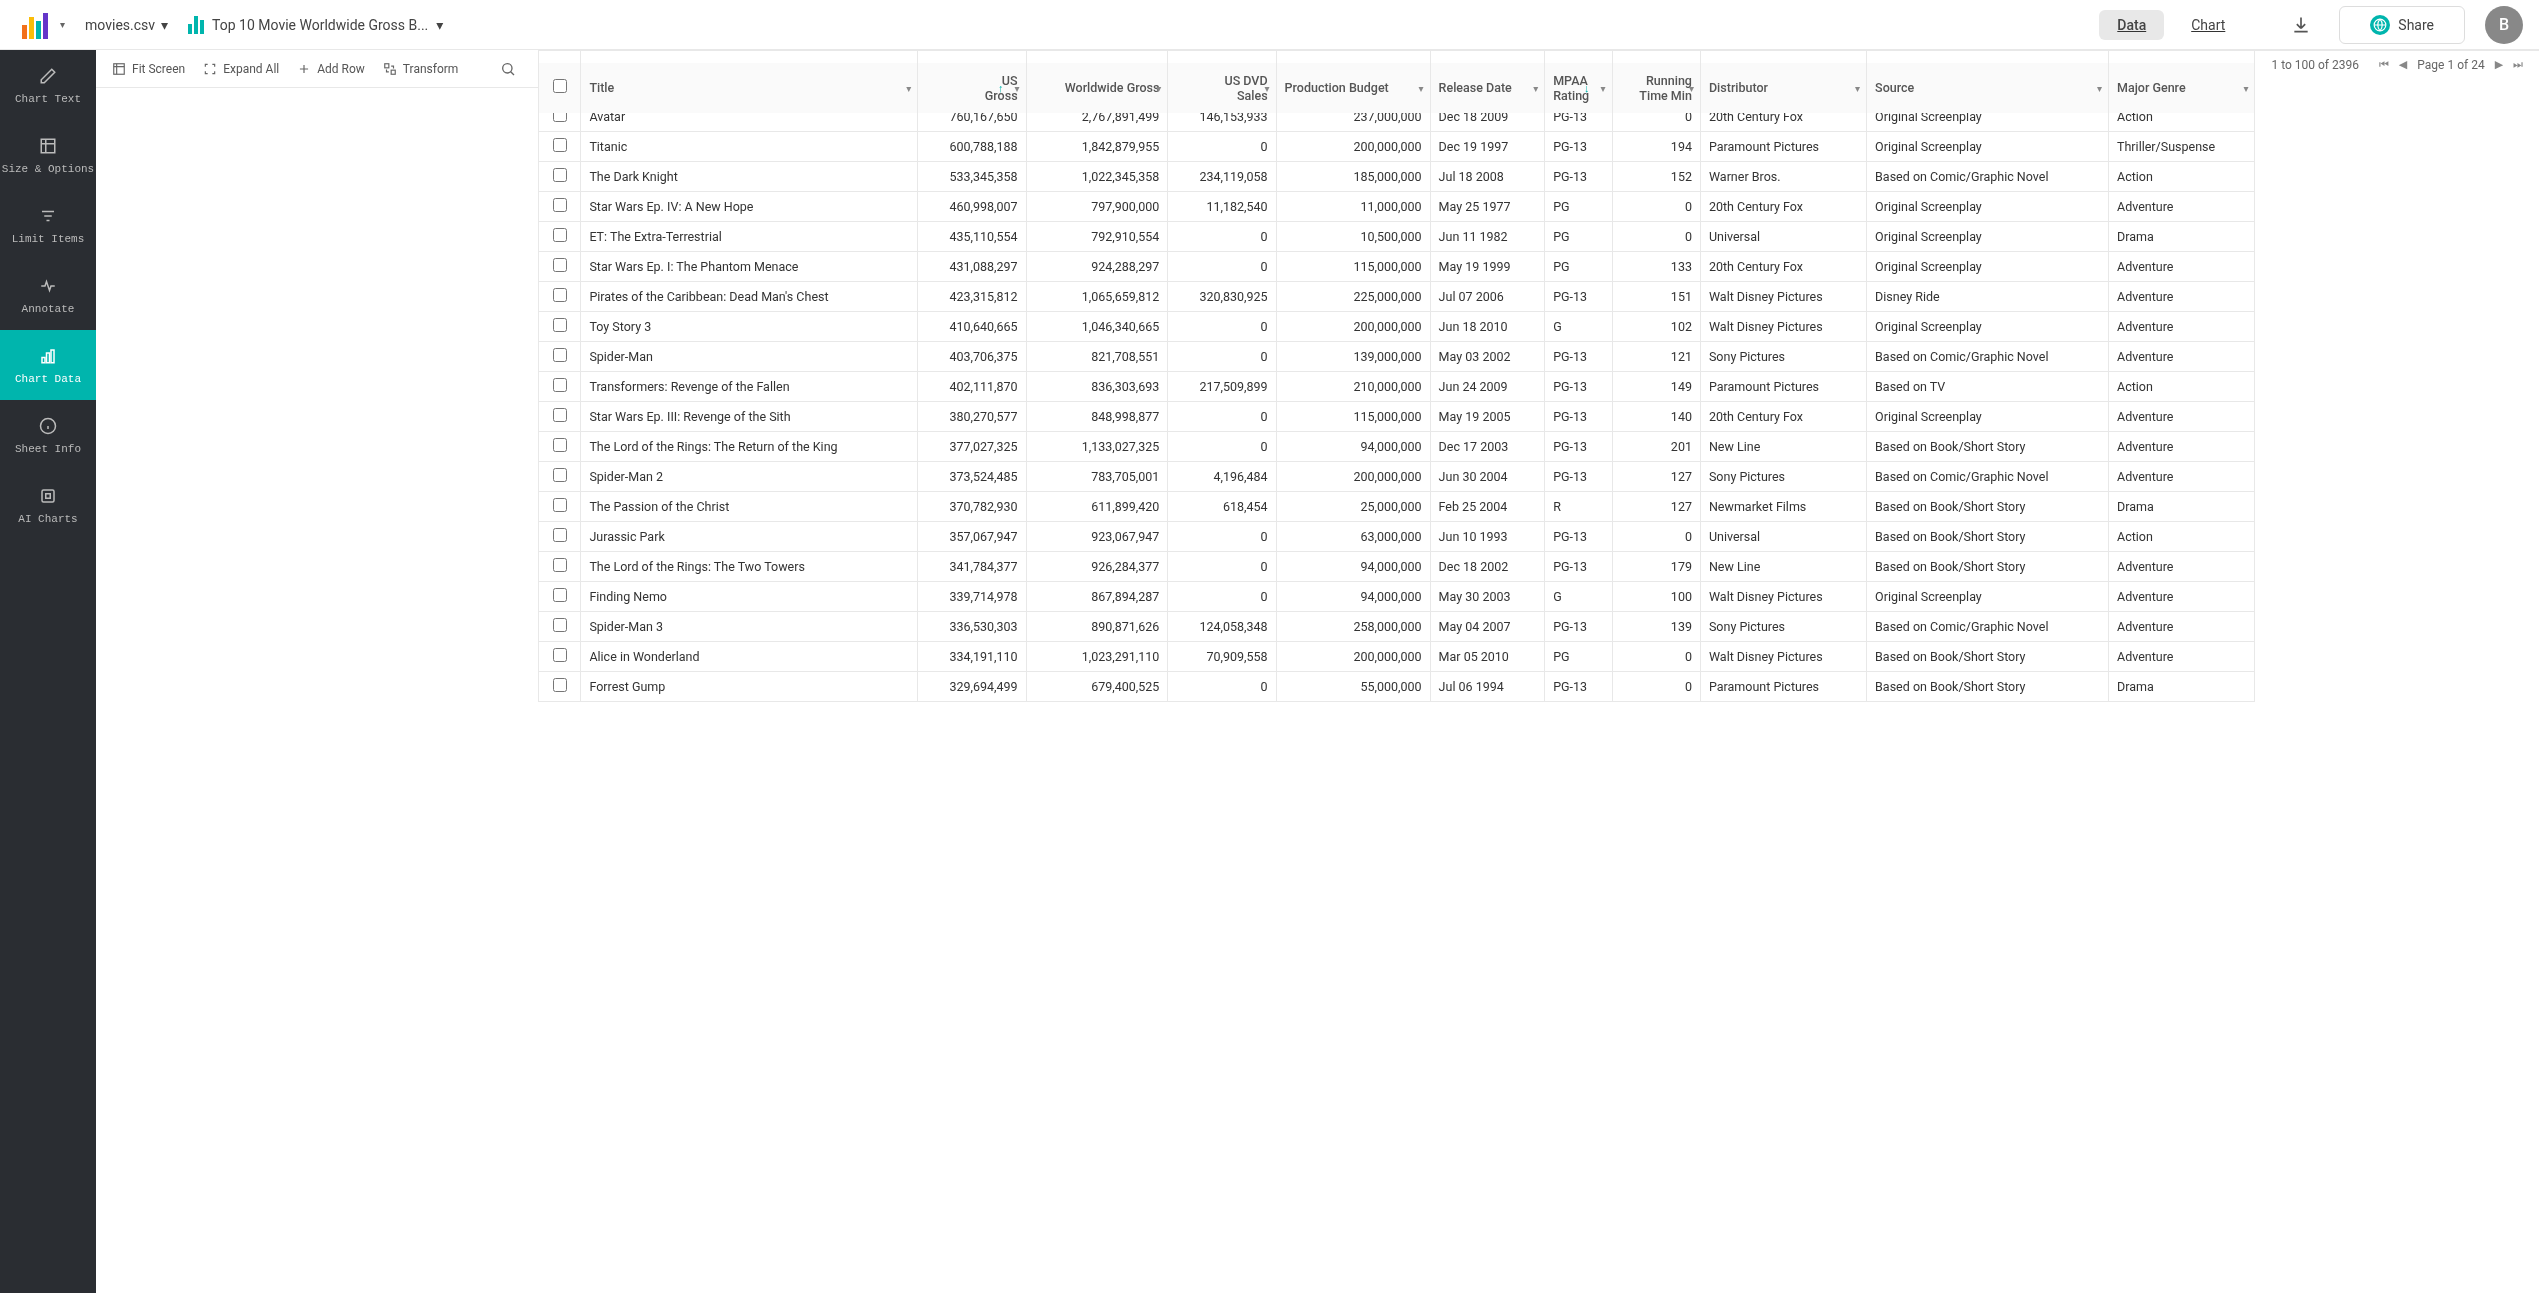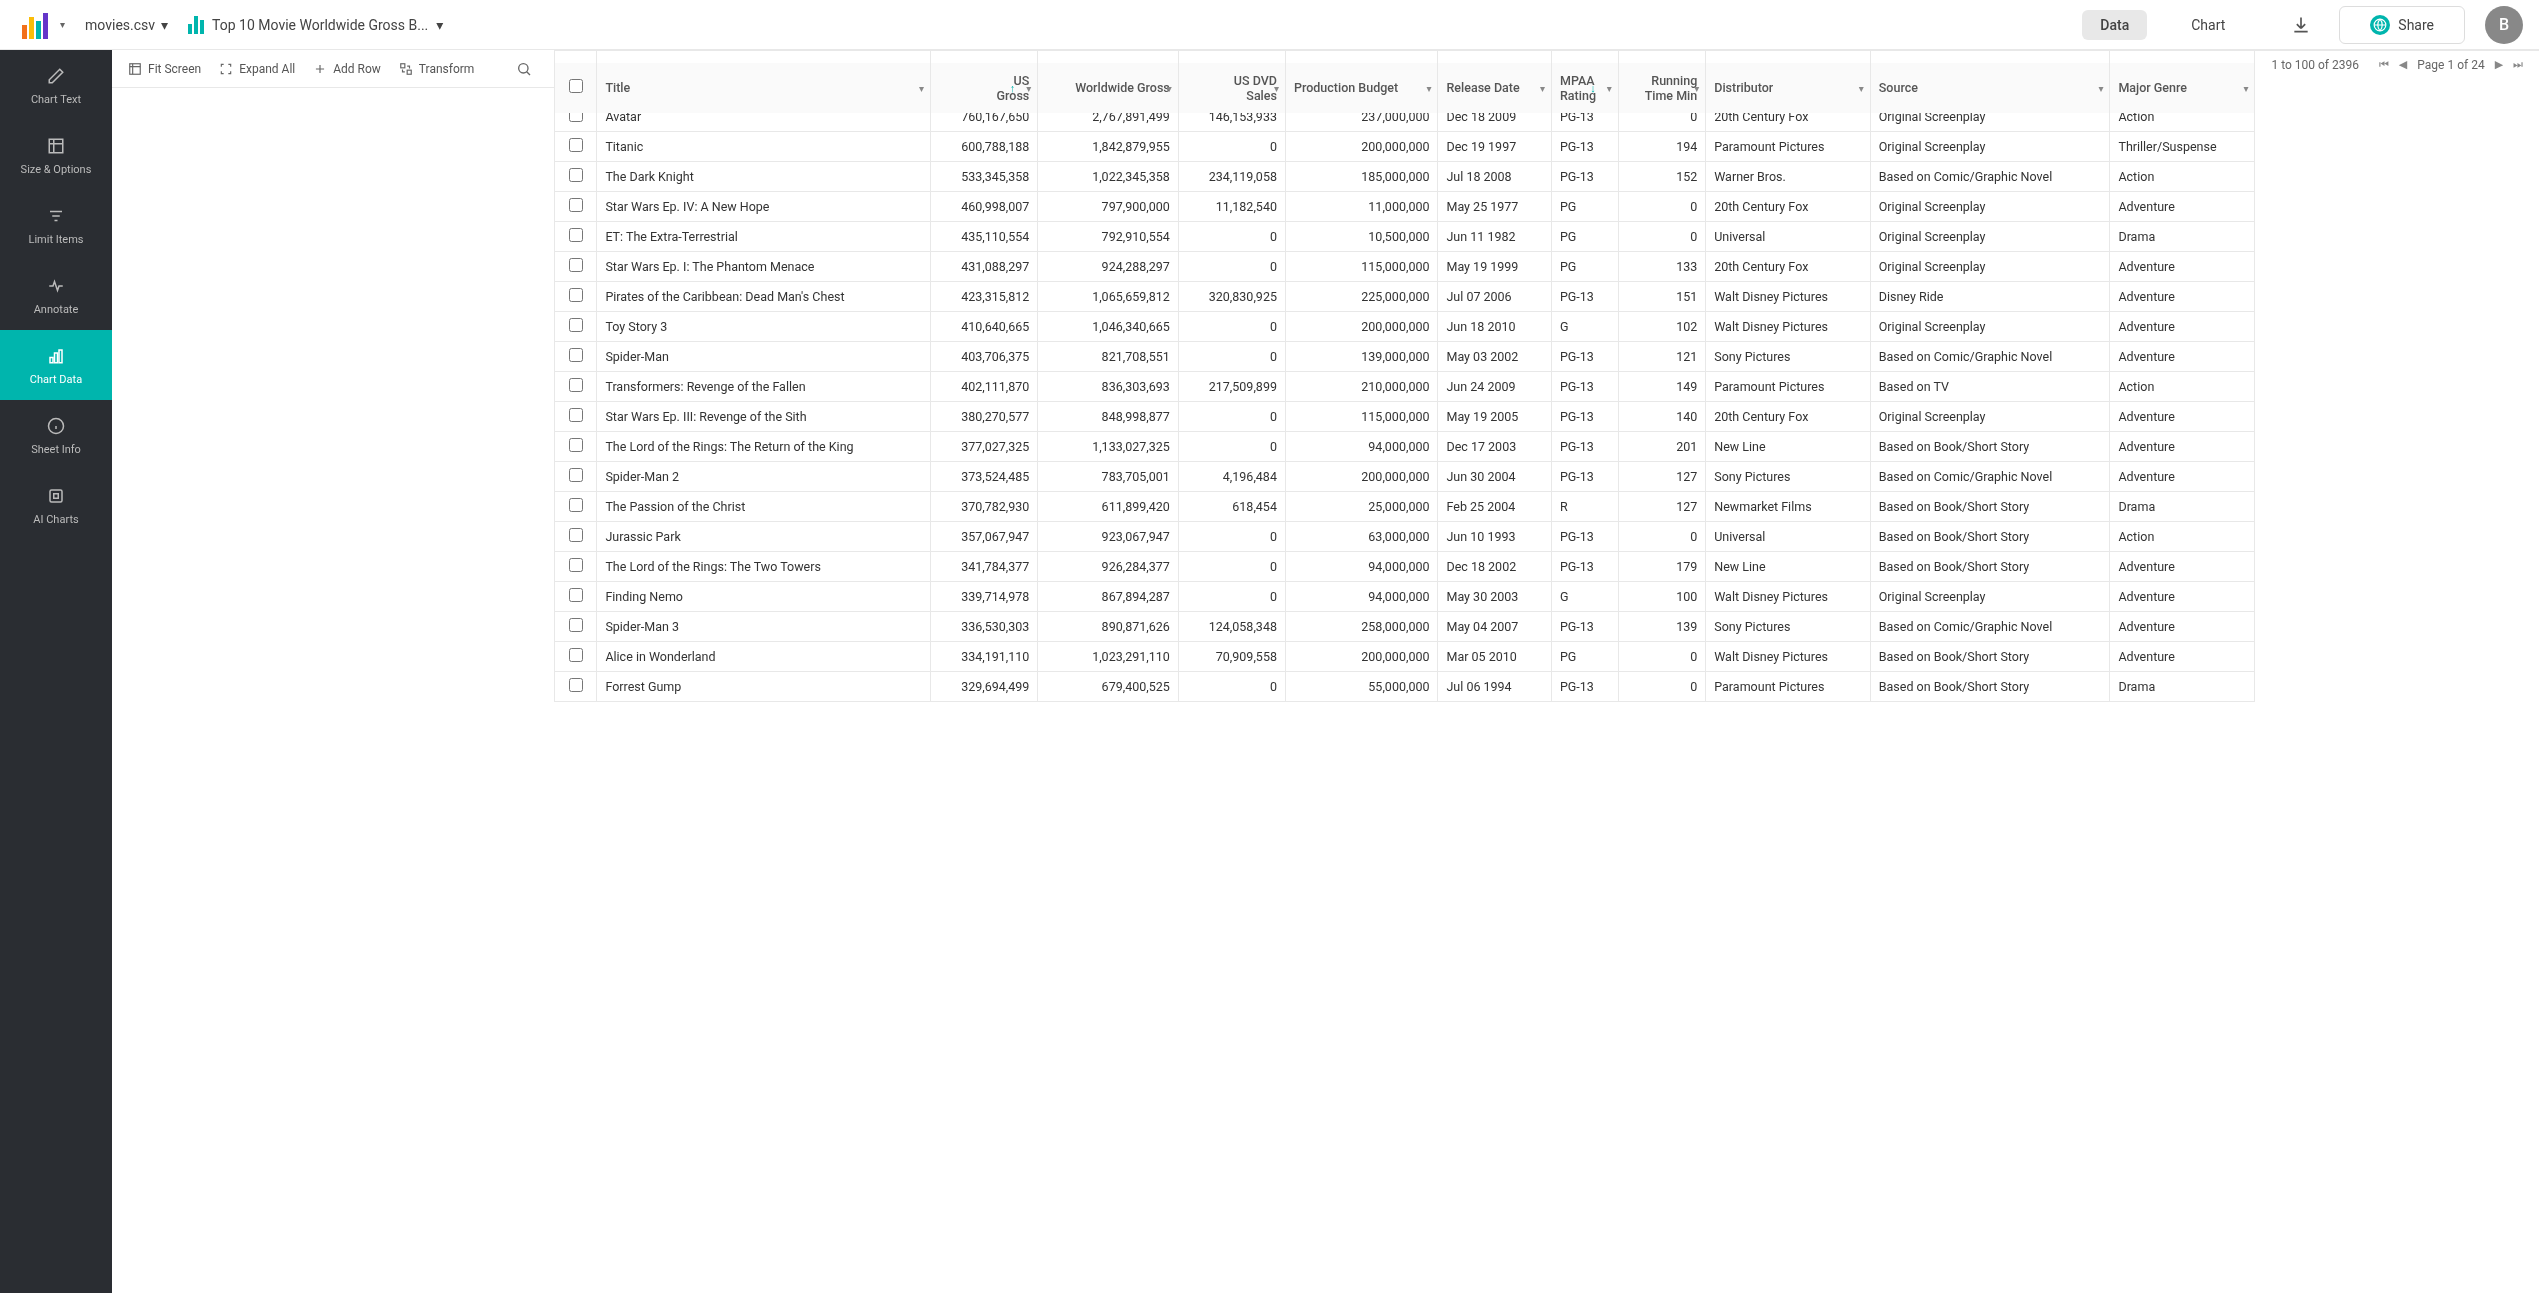--- a/index.html
+++ b/index.html
@@ -56,21 +56,22 @@
       gap: 2px;
       height: 18px;
     }
     .bar-chart-icon span {
       width: 4px;
       background: #00b5ad;
     }
     .header-spacer { flex: 1; }
     .tab-group {
       display: flex;
-      gap: 26px;
+      gap: 9px;
+      text-decoration: underline;
     }
     .header-tab {
       padding: 7px 18px;
       border-radius: 6px;
       font-size: 14px;
       cursor: pointer;
       color: #444;
     }
     .header-tab.active {
       background: #e8e8e8;
@@ -126,25 +127,26 @@
     }
     
     
     .main-layout {
       display: flex;
       height: calc(100vh - 50px);
     }
     
     
     .sidebar {
-      width: 112px;
+      width: 96px;
       background: #2a2d32;
       display: flex;
       flex-direction: column;
       flex-shrink: 0;
+      font-family: Liberation Mono, monospace;
     }
     .sidebar-item {
       height: 70px;
       display: flex;
       flex-direction: column;
       align-items: center;
       justify-content: center;
       gap: 6px;
       color: #bbb;
       cursor: pointer;

